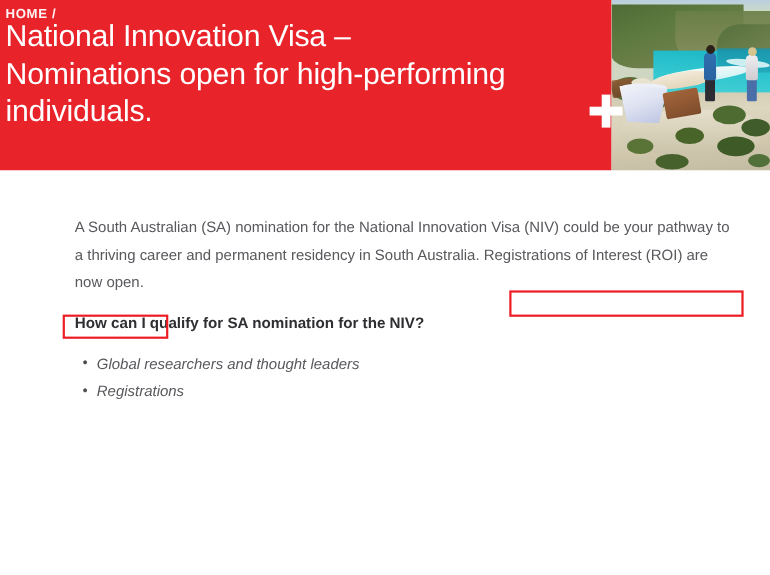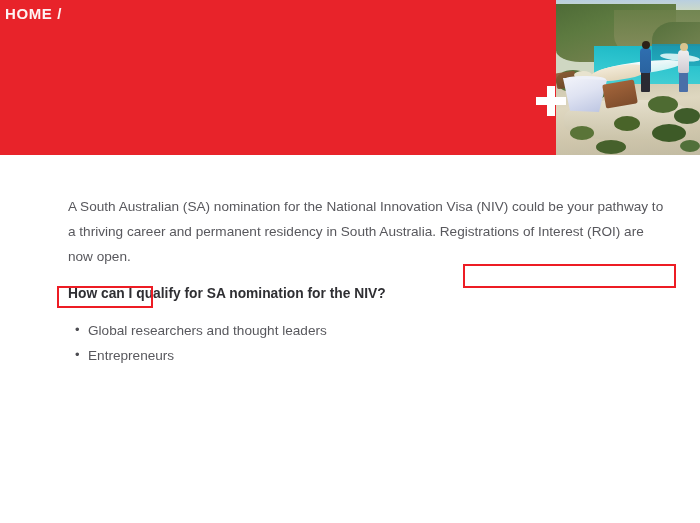--- a/index.html
+++ b/index.html
@@ -13,21 +13,21 @@
 
   
   .hero { position: absolute; left:0; top:0; width:700px; height:155px; overflow:hidden; }
 
   .hero-red {
     position:absolute; left:0; top:0; width:556px; height:155px;
     background:#E8232A;
   }
   .breadcrumb {
     position:absolute; left:5px; top:5px;
-    font-size:15px; font-weight:bold; letter-spacing:0.6px;
+    font-size:12px; font-weight:bold; letter-spacing:0.6px;
     color:#ffffff; opacity:.95;
     font-family:"Liberation Sans", sans-serif;
   }
   .hero-title {
     position:absolute; left:5px; top:16px; width:520px;
     color:#ffffff;
     font-size:27.5px; line-height:34px; font-weight:300;
     letter-spacing:-0.2px;
     font-family:"Liberation Sans", sans-serif;
     white-space:pre-line;
@@ -167,21 +167,21 @@
     font-size:13.6px; line-height:25px; color:#58585d;
     margin-bottom:15px;
     font-family:"Liberation Sans", sans-serif;
   }
   .para.tight { margin-bottom:13px; }
   .section-head {
     font-size:13.8px; line-height:24px; color:#2f2f33;
     font-weight:600; margin-bottom:12px;
     font-family:"Liberation Sans", sans-serif;
   }
-  ul.bullets { list-style:none; margin:0; padding:0; }
+  ul.bullets { list-style:none; margin:0; padding:0;font-style:italic; }
   ul.bullets li {
     position:relative; padding-left:20px;
     font-size:13.6px; line-height:25.3px; color:#58585d;
     font-family:"Liberation Sans", sans-serif;
   }
   ul.bullets li::before {
     content:"•"; position:absolute; left:7px; top:-1px;
     color:#4d4d52; font-size:13px;
   }
 
@@ -196,20 +196,22 @@
 <body>
 
 <div class="page">
 
   <div class="hero">
 
     <div class="hero-red"></div>
 
     <div class="breadcrumb">HOME /</div>
 
+    <h1 class="hero-title">National Innovation Visa –
+Nominations open for high-performing individuals.</h1>
 
     <div class="hero-photo">
       <div class="ph-sky"></div>
       <div class="ph-cliff"></div>
       <div class="ph-cliff2"></div>
       <div class="ph-headland"></div>
       <div class="ph-ocean"></div>
       <div class="ph-ocean-dark"></div>
       <div class="ph-surf"></div>
       <div class="ph-surf2"></div>
@@ -247,21 +249,21 @@
   <div class="content">
 
 
     <p class="para tight">A South Australian (SA) nomination for the National Innovation Visa (NIV) could be your pathway to a thriving career and permanent residency in South Australia. Registrations of Interest (ROI) are now open.</p>
 
     <h2 class="section-head">How can I qualify for SA nomination for the NIV?</h2>
 
 
     <ul class="bullets">
       <li>Global researchers and thought leaders</li>
-      <li>Entrepreneurs</li>
+      <li>Registrations</li>
 
     </ul>
   </div>
 
   <div class="anno anno-roi"></div>
   <div class="anno anno-open"></div>
 
 </div>
 
 </body></html>

